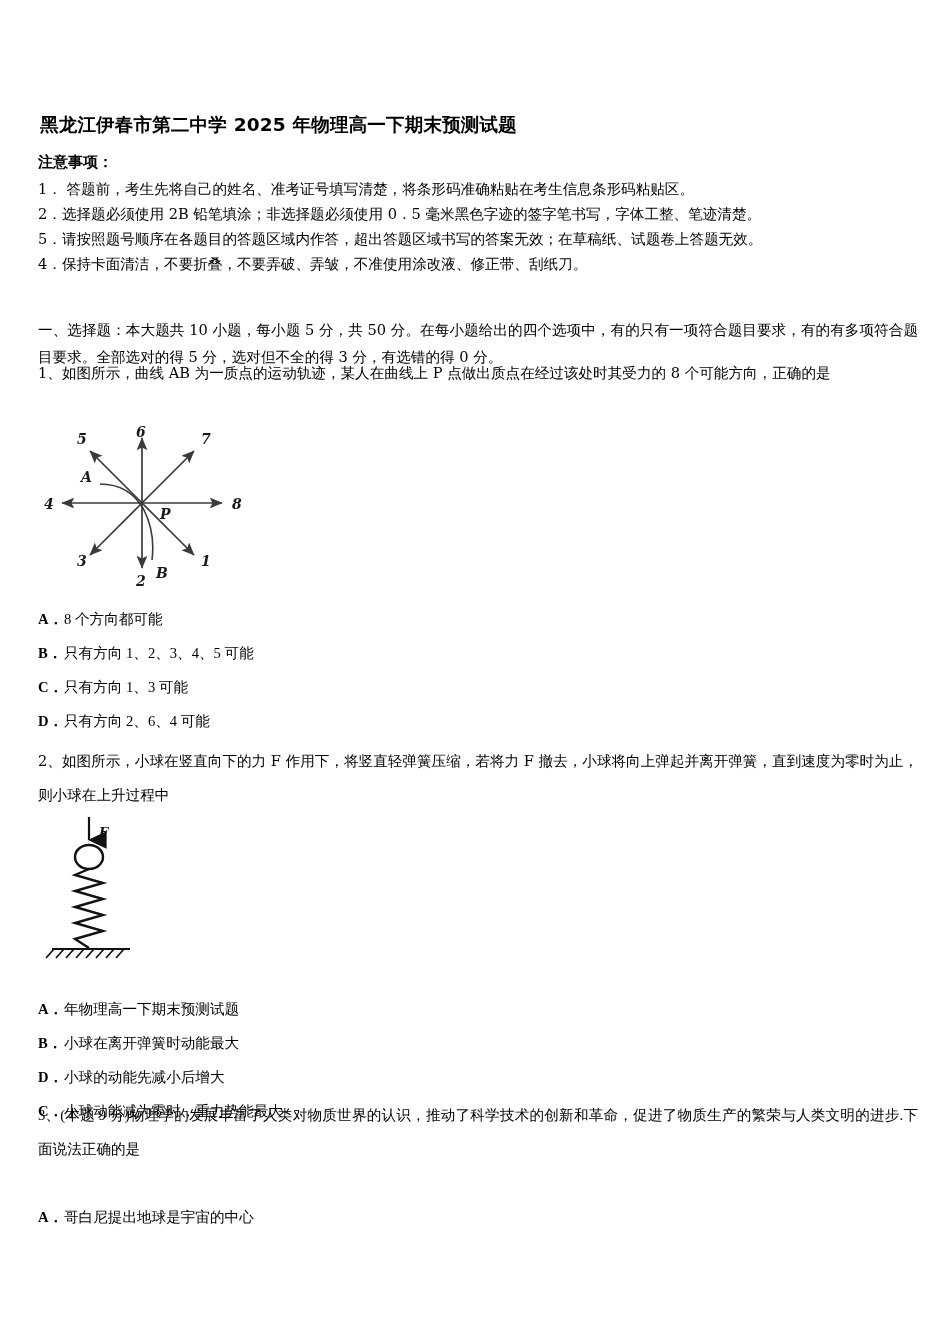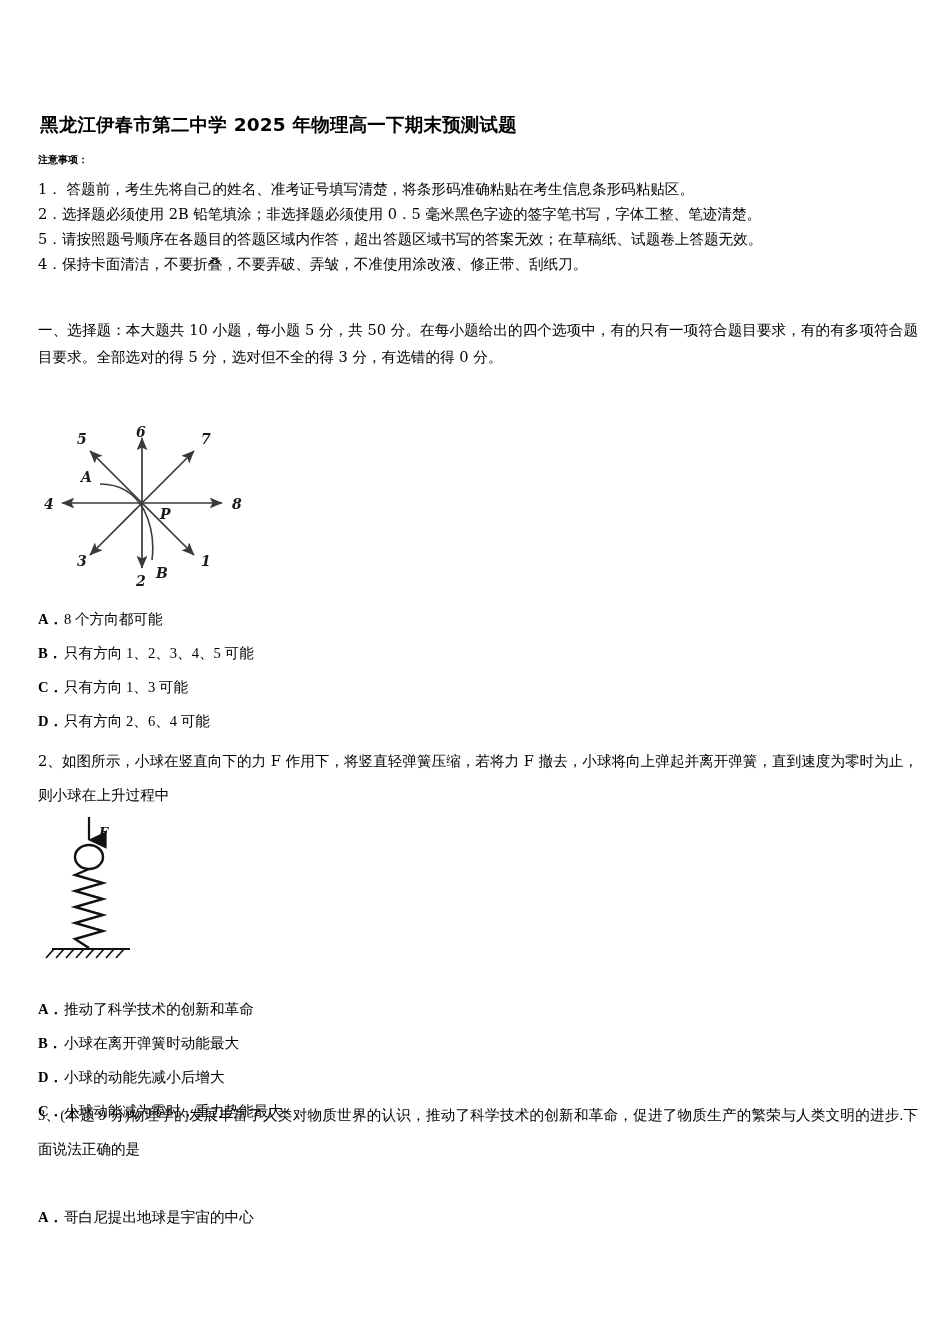--- a/index.html
+++ b/index.html
@@ -33,21 +33,21 @@
     letter-spacing: 0.2px;
     margin-left: 40px;
   }
   .block {
     position: absolute;
     left: 38px;
     width: 880px;
   }
   .notes-head {
     top: 153px;
-    font-size: 10px;
+    font-size: 15px;
     font-weight: bold;
     font-family: Liberation Mono, monospace;
   }
   .note-line {
     font-size: 14.6px;
     line-height: 25px;
     white-space: nowrap;
   }
   .notes-list { top: 176px; }
 
@@ -108,20 +108,21 @@
 
   <div class="block notes-list">
     <div class="note-line">1． 答题前，考生先将自己的姓名、准考证号填写清楚，将条形码准确粘贴在考生信息条形码粘贴区。</div>
     <div class="note-line">2．选择题必须使用 2B 铅笔填涂；非选择题必须使用 0．5 毫米黑色字迹的签字笔书写，字体工整、笔迹清楚。</div>
     <div class="note-line">5．请按照题号顺序在各题目的答题区域内作答，超出答题区域书写的答案无效；在草稿纸、试题卷上答题无效。</div>
     <div class="note-line">4．保持卡面清洁，不要折叠，不要弄破、弄皱，不准使用涂改液、修正带、刮纸刀。</div>
   </div>
 
   <div class="block section-head">一、选择题：本大题共 10 小题，每小题 5 分，共 50 分。在每小题给出的四个选项中，有的只有一项符合题目要求，有的有多项符合题目要求。全部选对的得 5 分，选对但不全的得 3 分，有选错的得 0 分。</div>
 
+  <div class="block q-text q1-text">1、如图所示，曲线 AB 为一质点的运动轨迹，某人在曲线上 P 点做出质点在经过该处时其受力的 8 个可能方向，正确的是</div>
 
   <div class="fig" id="fig-directions">
     <svg width="232" height="178" viewBox="0 0 232 178" xmlns="http://www.w3.org/2000/svg">
       <defs>
         <marker id="ah" markerWidth="9" markerHeight="9" refX="7.2" refY="3.2" orient="auto">
           <path d="M0,0 L7.6,3.2 L0,6.4 L1.6,3.2 Z" fill="#3a3a3a"></path>
         </marker>
       </defs>
       <g stroke="#3a3a3a" stroke-width="1.7" fill="none" marker-end="url(#ah)">
 
@@ -184,21 +185,21 @@
         <line x1="42" y1="146" x2="50" y2="137"></line>
         <line x1="52" y1="146" x2="60" y2="137"></line>
         <line x1="62" y1="146" x2="70" y2="137"></line>
         <line x1="72" y1="146" x2="80" y2="137"></line>
         <line x1="2" y1="146" x2="10" y2="137"></line>
       </g>
     </svg>
   </div>
 
   <div class="block q2-opts">
-    <div class="opt"><span class="opt-letter">A．</span><span>推动了科学技术的创新和革命</span></div>
+    <div class="opt"><span class="opt-letter">A．</span><span>年物理高一下期末预测试题</span></div>
     <div class="opt"><span class="opt-letter">B．</span><span>小球在离开弹簧时动能最大</span></div>
     <div class="opt"><span class="opt-letter">D．</span><span>小球的动能先减小后增大</span></div>
     <div class="opt"><span class="opt-letter">C．</span><span>小球动能减为零时，重力势能最大</span></div>
   </div>
 
   <div class="block q-text q3-text">3、(本题 9 分)物理学的发展丰富了人类对物质世界的认识，推动了科学技术的创新和革命，促进了物质生产的繁荣与人类文明的进步.下面说法正确的是</div>
 
   <div class="block q3-opts">
     <div class="opt"><span class="opt-letter">A．</span><span>哥白尼提出地球是宇宙的中心</span></div>
   </div>

